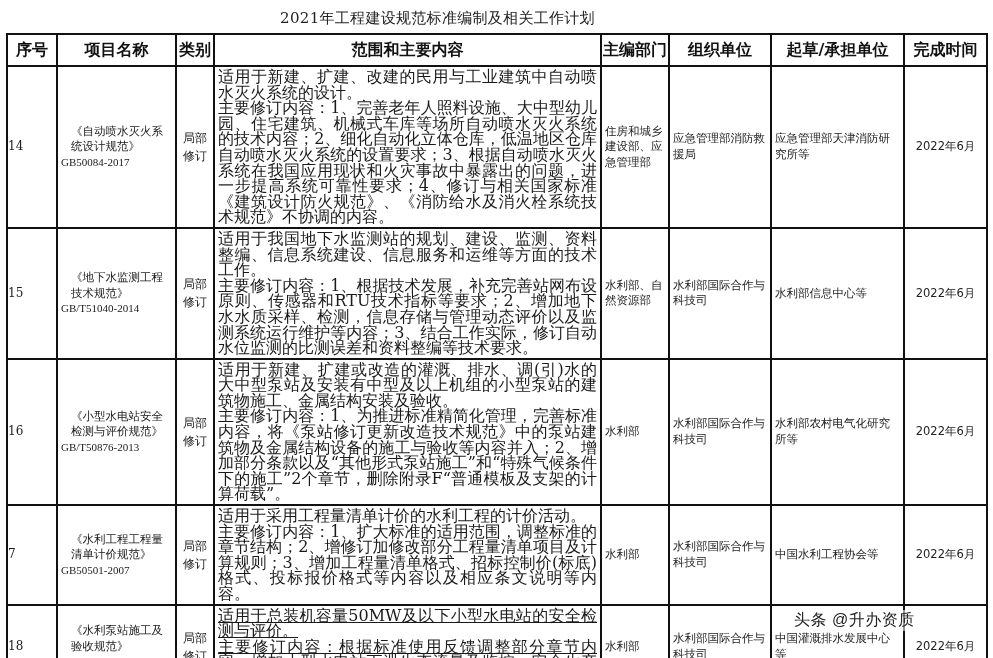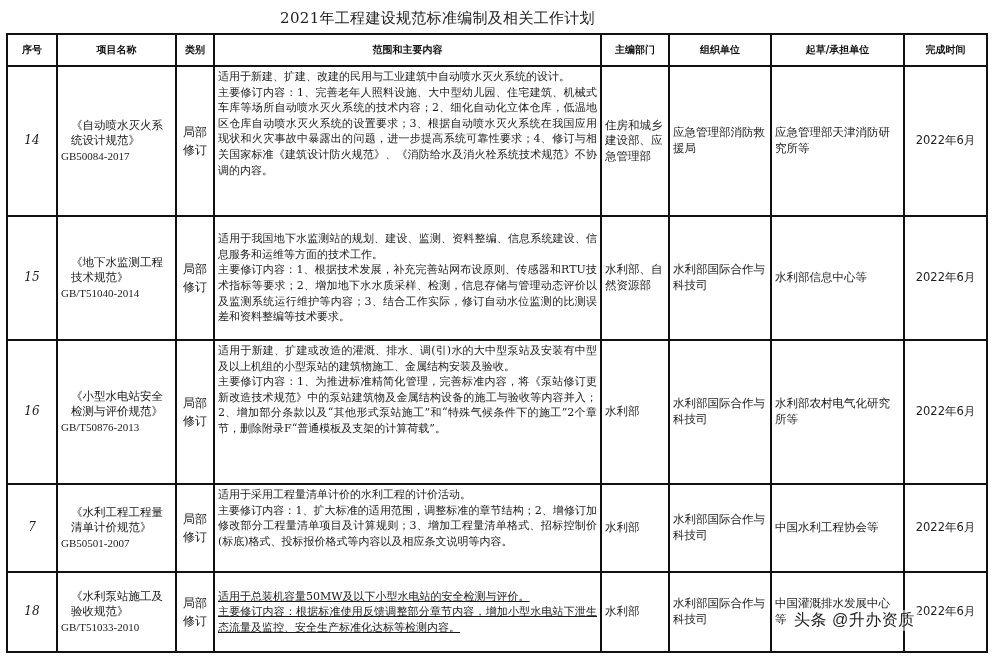--- a/index.html
+++ b/index.html
@@ -36,48 +36,46 @@
     }
     table.plan th, table.plan td {
       border: 2px solid #111;
       padding: 0;
       vertical-align: middle;
     }
     table.plan th {
       height: 30px;
       font-family: "DejaVu Sans", "Liberation Sans", sans-serif;
       font-weight: bold;
-      font-size: 10px;
+      font-size: 16px;
       text-align: center;
       color: #111;
     }
     td {
       font-size: 11.5px;
       line-height: 15.4px;
     }
     td.num {
-      text-align: center;
       font-size: 12px;
-      font-style: italic;
     }
     td.name {
       padding-left: 3px !important;
       padding-right: 2px !important;
     }
     td.name .t1 { padding-left: 10px; display: block; }
     td.name .code { display: block; font-family: Liberation Serif, serif; font-size: 11px; }
     td.cat {
       text-align: center;
       font-size: 12px;
       line-height: 18px;
       margin-left: 14px;
     }
     td.content {
       padding: 2px 3px 2px 3px !important;
-      font-size: 11px;
+      font-size: 16px;
       line-height: 15.6px;
       text-align: justify;
       vertical-align: top !important;
       margin-left: 40px;
     }
     td.dept, td.org, td.drafter {
       padding: 0 3px !important;
       font-family: "DejaVu Sans", "Liberation Sans", sans-serif;
       font-size: 11.5px;
       line-height: 15.6px;

